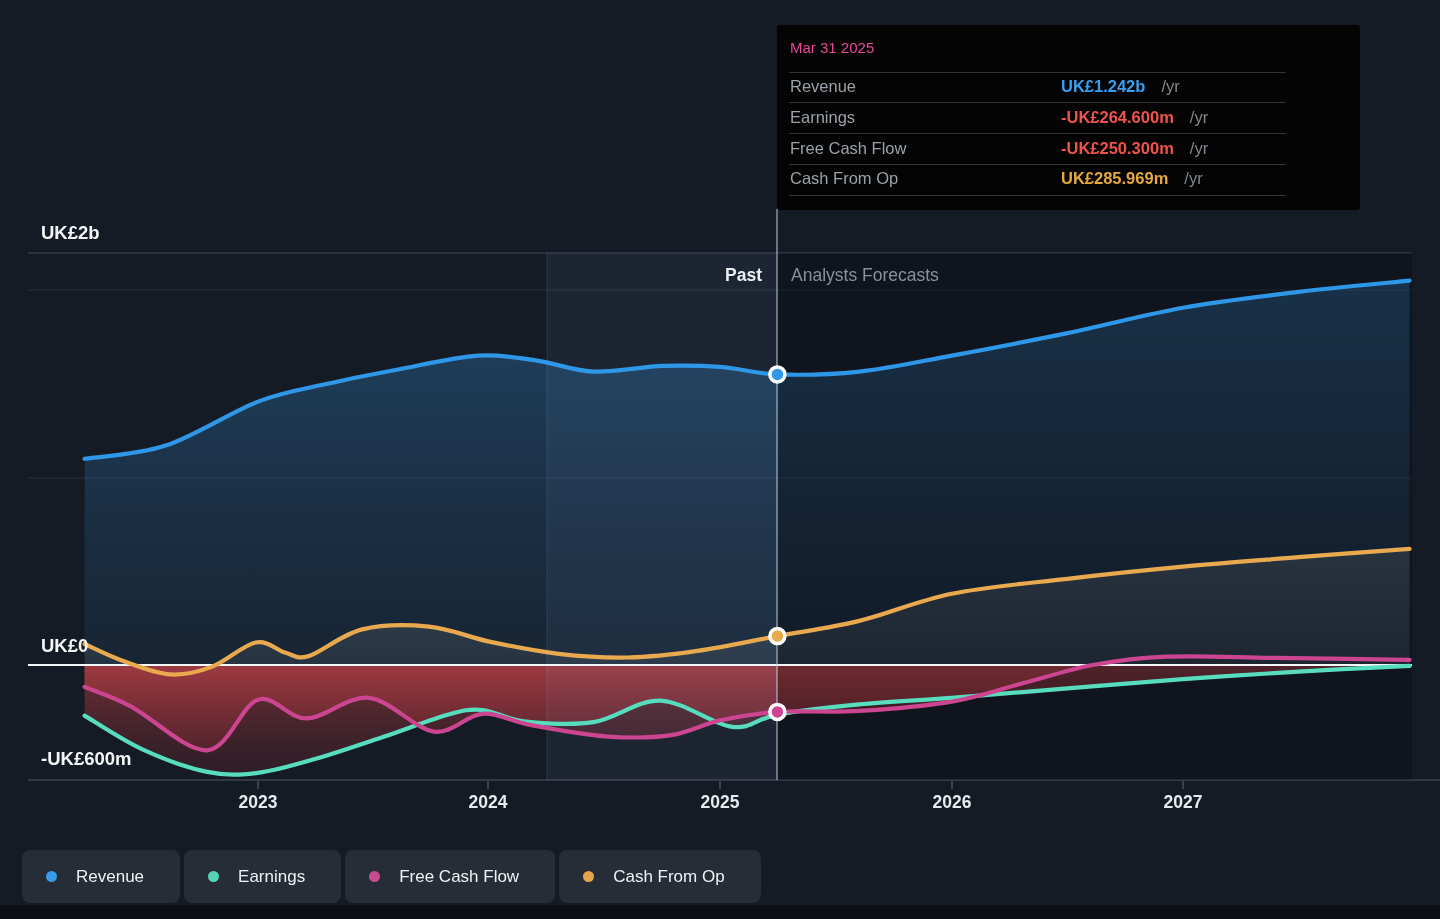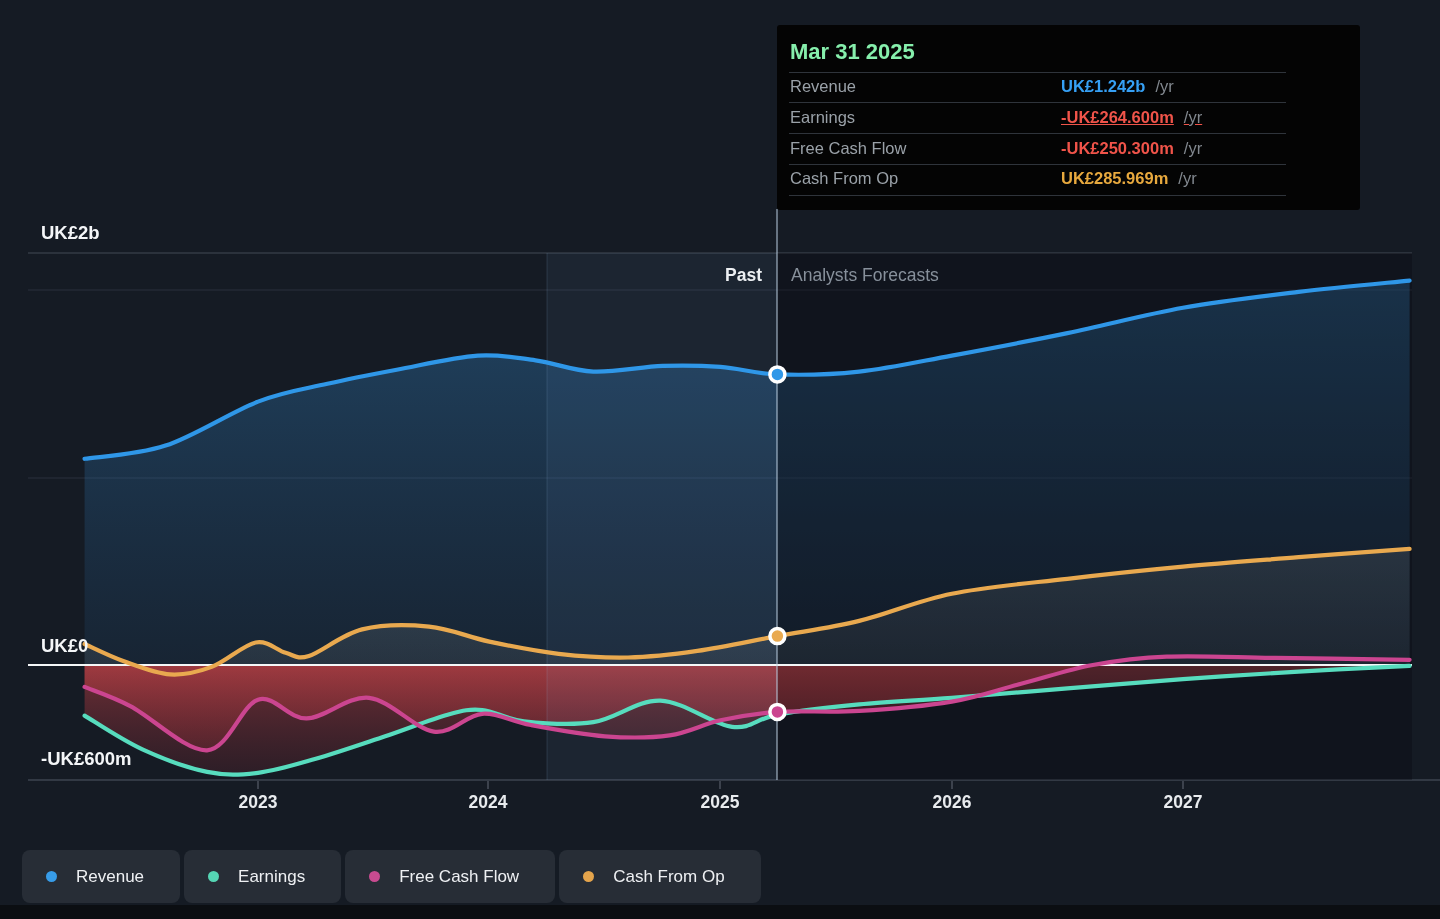--- a/index.html
+++ b/index.html
@@ -2,26 +2,26 @@
 <html><head>
 <meta charset="utf-8">
 <style>
   html,body{margin:0;padding:0;width:1440px;height:919px;overflow:hidden;
     background:#151b24;font-family:"Liberation Sans",sans-serif;}
   .stage{position:relative;width:1440px;height:919px;background:#151b24;}
   svg{position:absolute;left:0;top:0;}
   
   .tooltip{position:absolute;left:777px;top:25px;width:583px;height:185px;
     background:#040404;border-radius:3px;z-index:5;}
-  .tt-title{position:absolute;left:13px;top:14px;font-size:22px;font-weight:700;color:#86efac;}
+  .tt-title{position:absolute;left:13px;top:14px;font-size:15px;font-weight:400;color:#ec4899;}
   .tt-sep{position:absolute;left:12px;width:497px;height:1px;background:#2f343b;}
   .tt-row{position:absolute;left:13px;height:22px;font-size:16.5px;white-space:nowrap;}
   .tt-label{color:#9aa1a8;}
   .tt-val{position:absolute;left:271px;font-weight:700;}
-  .tt-suffix{color:#82888f;font-weight:400;margin-left:10px;}
+  .tt-suffix{color:#82888f;font-weight:400;margin-left:16px;}
   
   .legend{position:absolute;left:22px;top:850px;display:flex;gap:4px;z-index:4;}
   .pill{display:flex;align-items:center;height:53px;padding:0 36px 0 24px;gap:19px;
     border-radius:8px;background:#272d36;cursor:pointer;}
   .dot{width:11px;height:11px;border-radius:50%;flex:0 0 auto;}
   .pill-label{color:#eef0f3;font-size:17px;}
   
   .footer-bar{position:absolute;left:0;bottom:0;width:1440px;height:14px;background:#0b0e12;z-index:3;}
   text{font-family:"Liberation Sans",sans-serif;}
 </style>
@@ -117,21 +117,21 @@
     <div class="tt-sep" style="top:46.5px"></div>
 
     <div class="tt-row" style="top:52px">
       <span class="tt-label">Revenue</span>
       <span class="tt-val" style="color: rgb(54, 160, 245);"><span>UK£1.242b</span><span class="tt-suffix">/yr</span></span>
     </div>
     <div class="tt-sep" style="top:77px"></div>
 
     <div class="tt-row" style="top:82.5px">
       <span class="tt-label">Earnings</span>
-      <span class="tt-val" style="color: rgb(240, 84, 74); text-decoration: underline;"><span>-UK£264.600m</span><span class="tt-suffix">/yr</span></span>
+      <span class="tt-val" style="color: rgb(240, 84, 74);"><span>-UK£264.600m</span><span class="tt-suffix">/yr</span></span>
     </div>
     <div class="tt-sep" style="top:108px"></div>
 
     <div class="tt-row" style="top:113.5px">
       <span class="tt-label">Free Cash Flow</span>
       <span class="tt-val" style="color: rgb(240, 84, 74);"><span>-UK£250.300m</span><span class="tt-suffix">/yr</span></span>
     </div>
     <div class="tt-sep" style="top:138.5px"></div>
 
     <div class="tt-row" style="top:144px">

